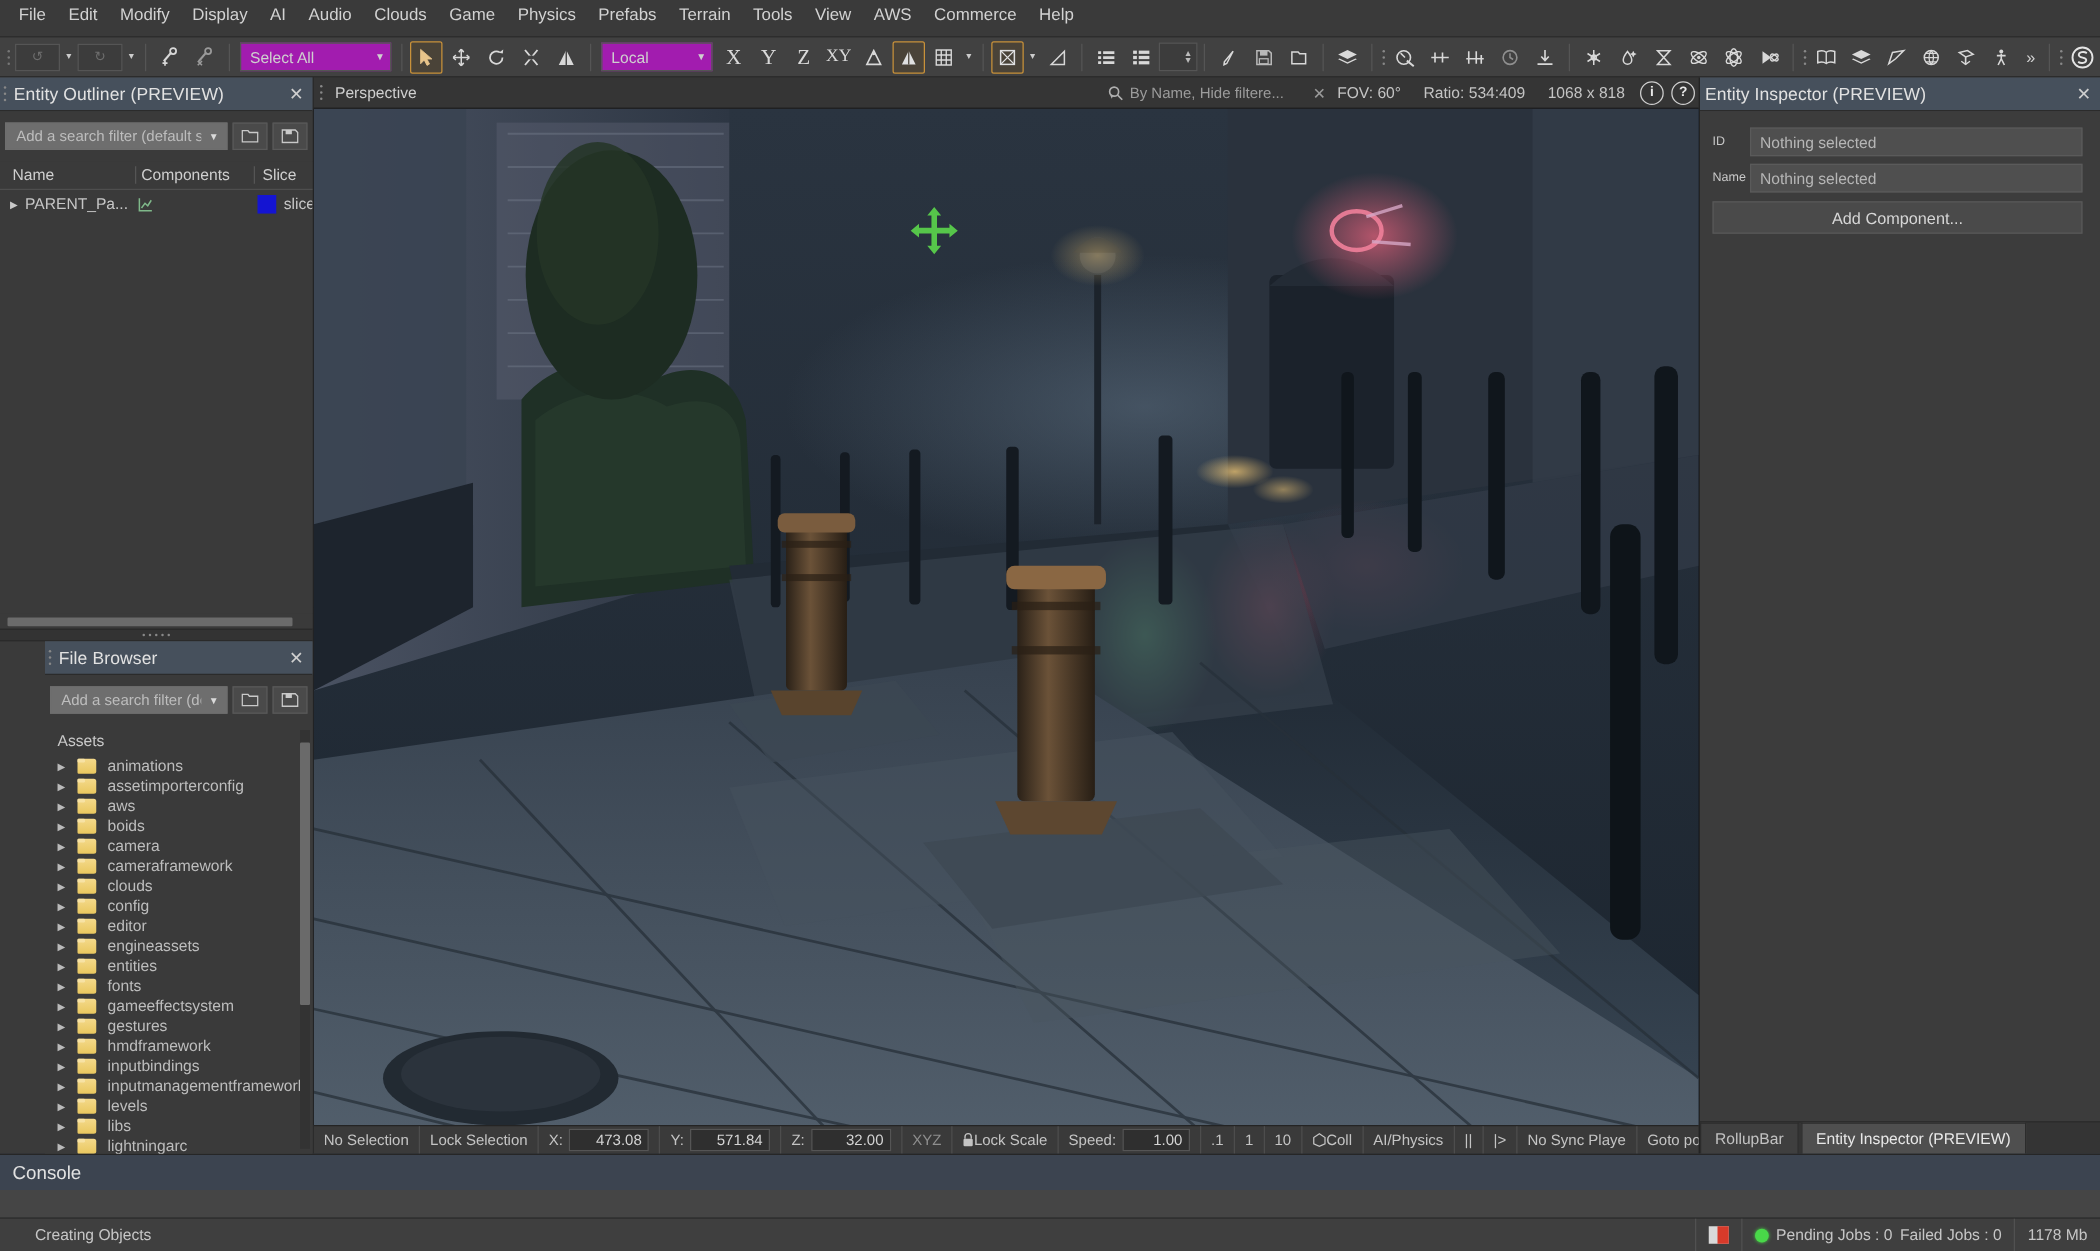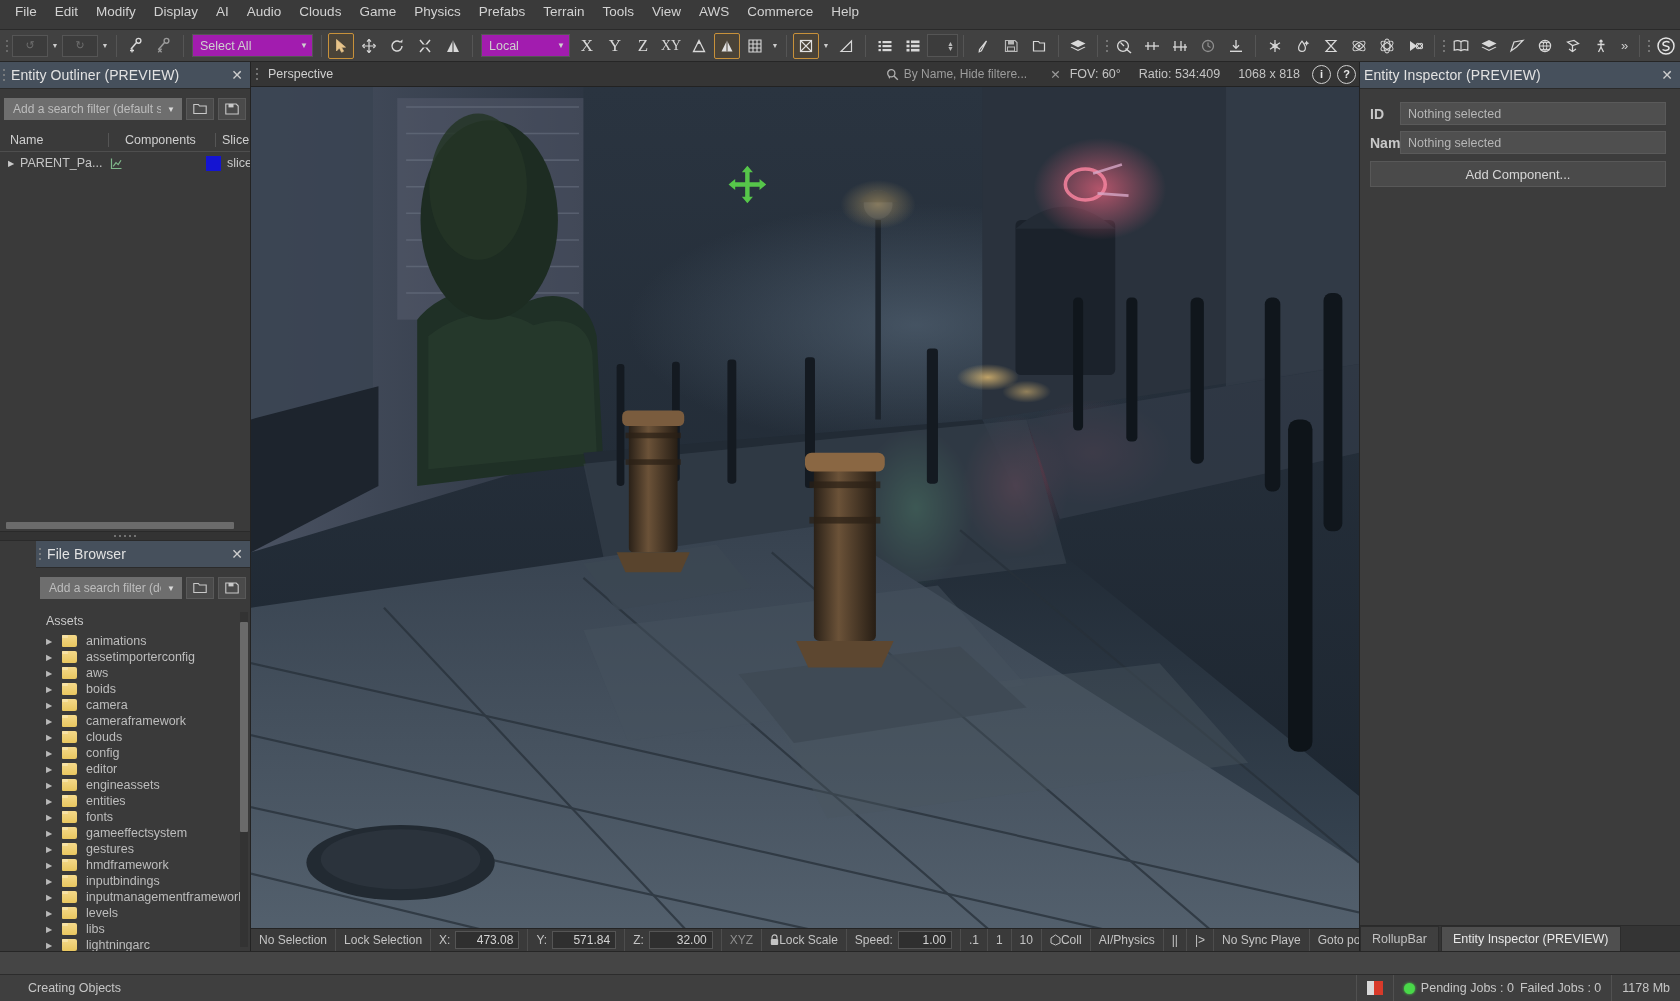--- a/index.html
+++ b/index.html
@@ -53,21 +53,21 @@
   .searchrow{height:30px;display:flex;align-items:center;padding:5px 4px;gap:4px;flex:0 0 auto;background:#3a3a3a;}
   .sfield{flex:1;height:20px;background:#6e6e6e;border:1px solid #6e6e6e;display:flex;align-items:center;padding:0 2px 0 6px;min-width:0;}
   .sfield input{flex:1;min-width:0;background:transparent;border:0;outline:0;color:#d8d8d8;font-size:12px;font-family:inherit;}
   .sfield input::placeholder{color:#bdbdbd;}
   .sfield .dd{width:16px;text-align:center;font-size:8px;color:#dadada;}
   .sqbtn{width:26px;height:20px;background:#4a4a4a;border:1px solid #595959;display:flex;align-items:center;justify-content:center;color:#c9c9c9;}
 
   
   .oheader{height:22px;display:flex;align-items:center;background:#3a3a3a;border-bottom:1px solid #4e4e4e;flex:0 0 auto;font-size:12.5px;color:#cfcfcf;}
   .oheader .c1{width:98px;padding-left:10px;}
-  .oheader .c2{width:90px;padding-left:16px;border-left:1px solid #555;}
+  .oheader .c2{width:90px;padding-left:4px;border-left:1px solid #555;}
   .oheader .c3{flex:1;padding-left:6px;border-left:1px solid #555;}
   .orow{height:22px;display:flex;align-items:center;font-size:12.5px;color:#c6c6c6;}
   .orow .c1{width:98px;display:flex;align-items:center;padding-left:8px;overflow:hidden;white-space:nowrap;}
   .orow .c2{width:90px;padding-left:4px;display:flex;align-items:center;}
   .orow .c3{flex:1;padding-left:6px;display:flex;align-items:center;gap:6px;overflow:hidden;white-space:nowrap;}
   .tri{width:12px;font-size:8px;color:#c9c9c9;display:inline-block;}
   .swatch{width:15px;height:15px;background:#1414d2;flex:0 0 auto;}
 
   .olbody{flex:1 1 auto;min-height:0;background:#3a3a3a;overflow:hidden;position:relative;}
   .hscroll{height:12px;background:#3a3a3a;display:flex;align-items:center;padding:0 6px;flex:0 0 auto;}
@@ -107,21 +107,21 @@
             border-top:1px solid #242424;font-size:12px;color:#c4c4c4;}
   .vpstatus .seg{padding:0 8px;height:22px;display:flex;align-items:center;border-right:1px solid #4d4d4d;white-space:nowrap;}
   .vpstatus .seg.nb{border-right:0;}
   .vpstatus .seg.dim{color:#8e8e8e;}
   .vpstatus .fld{background:#2f2f2f;border:1px solid #555;height:16px;min-width:52px;display:flex;align-items:center;
                  justify-content:flex-end;padding:0 5px;margin-left:5px;color:#d4d4d4;font-size:12px;}
 
   
   .insbody{flex:1 1 auto;min-height:0;background:#3c3c3c;padding:14px 14px 0 10px;}
   .insrow{display:flex;align-items:center;height:21px;margin-bottom:8px;}
-  .insrow .lb{width:30px;font-size:14px;color:#c8c8c8;font-weight:bold;}
+  .insrow .lb{width:30px;font-size:10px;color:#c8c8c8;}
   .insrow .val{flex:1;height:21px;background:#4f4f4f;border:1px solid #5a5a5a;display:flex;align-items:center;
                padding-left:7px;font-size:12.5px;color:#b6b6b6;}
   .addcomp{margin:6px 0 0 0;height:24px;background:#4a4a4a;border:1px solid #585858;display:flex;align-items:center;
            justify-content:center;font-size:13px;color:#d6d6d6;cursor:default;}
   .instabs{height:25px;background:#343434;display:flex;align-items:flex-end;flex:0 0 auto;border-top:1px solid #2a2a2a;}
   .instab{height:24px;display:flex;align-items:center;padding:0 11px;font-size:12.5px;color:#c2c2c2;
           background:#3f3f3f;border:1px solid #2c2c2c;border-bottom:0;margin-right:2px;cursor:default;}
   .instab.sel{background:#4f4f4f;color:#e8e8e8;}
 
   
@@ -938,20 +938,21 @@
       </div>
 
       <div class="instabs">
         <div class="instab">RollupBar</div>
         <div class="instab sel">Entity Inspector (PREVIEW)</div>
       </div>
     </div>
   </div>
 
   <div class="console">
+    <div class="ctitle">Console</div>
     <div class="cbody"></div>
   </div>
 
   <div class="statusbar">
     <span class="left">Creating Objects</span>
     <span class="seg">
       <span class="errico"></span>
     </span>
     <span class="seg">
       <span class="dot"></span>

